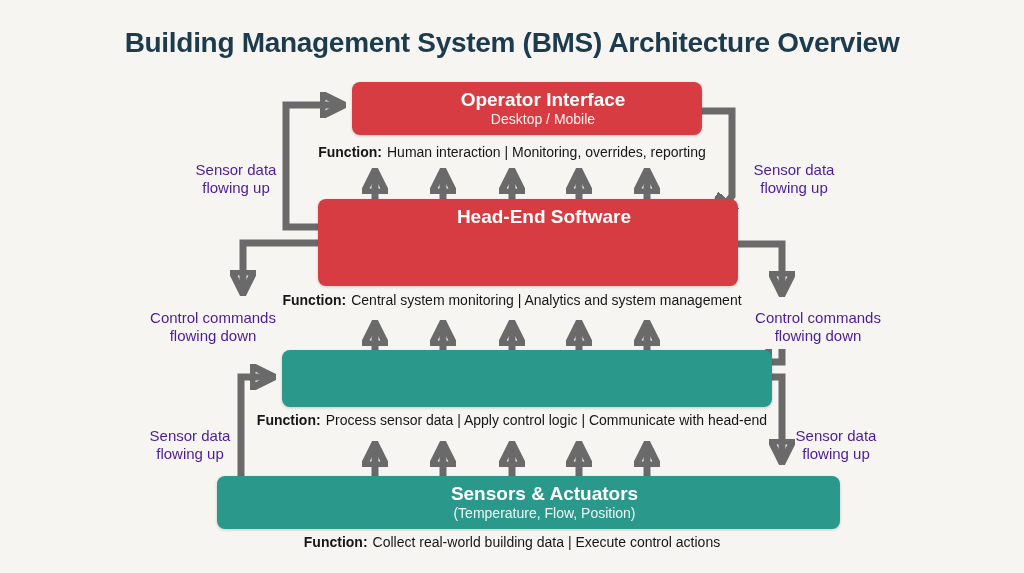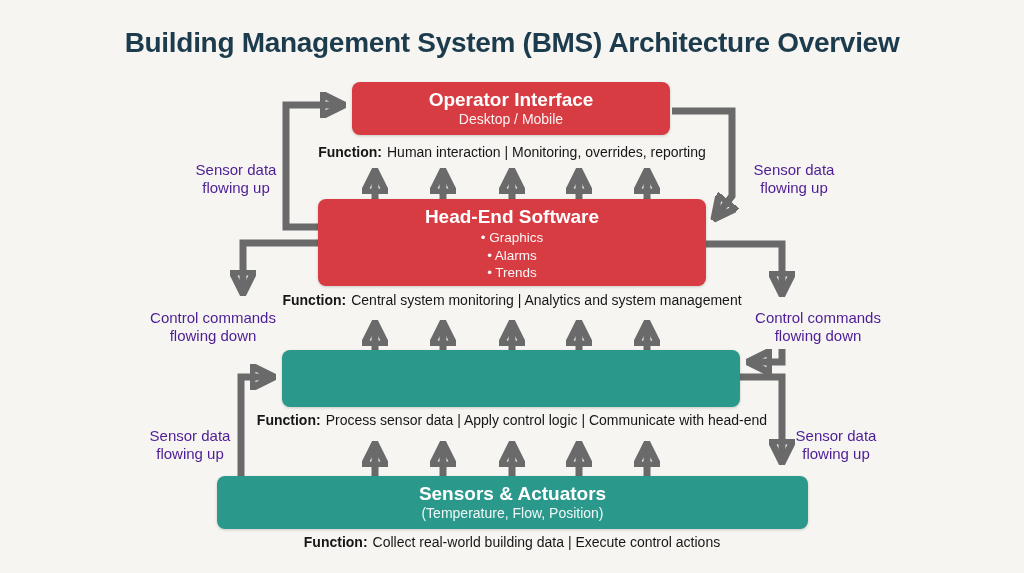--- a/index.html
+++ b/index.html
@@ -19,20 +19,21 @@
   .page-title{
     position:absolute;left:0;top:27px;width:100%;margin:0;
     text-align:center;font-size:28px;font-weight:700;letter-spacing:-0.3px;
     color:var(--title-ink);
   }
   svg.connectors{position:absolute;left:0;top:0;}
   svg.connectors path{fill:none;stroke:var(--arrow-gray);stroke-width:7;}
   .box{
     position:absolute;border-radius:8px;color:#fff;text-align:center;
     box-shadow:0 1px 3px rgba(0,0,0,.18);
+    padding-left:32px;
   }
   .box.red{background:var(--box-red);}
   .box.teal{background:var(--box-teal);}
   .box-title{font-size:19px;font-weight:700;line-height:22px;margin-top:7px;}
   .box-sub{font-size:14px;line-height:17px;color:rgba(255,255,255,.93);}
   .bullets{margin:1px 0 0;padding:0;list-style:none;}
   .bullets li{font-size:13.5px;line-height:17.5px;color:rgba(255,255,255,.95);}
   .bullets li::before{content:"•  ";}
   .fn-row{
     position:absolute;left:0;width:100%;text-align:center;
@@ -96,25 +97,20 @@
     <div class="box-title">Operator Interface</div>
     <div class="box-sub">Desktop / Mobile</div>
   </div>
 
   <div class="fn-row" style="top:144px;">
     <span class="fn-label">Function:</span><span>Human interaction | Monitoring, overrides, reporting</span>
   </div>
 
   <div class="box red" style="left:318px;top:199px;width:388px;height:87px;">
     <div class="box-title">Head-End Software</div>
-    <ul class="bullets">
-      <li>Graphics</li>
-      <li>Alarms</li>
-      <li>Trends</li>
-    </ul>
   </div>
 
   <div class="fn-row" style="top:292px;">
     <span class="fn-label">Function:</span><span>Central system monitoring | Analytics and system management</span>
   </div>
 
   <div class="box teal" style="left:282px;top:350px;width:458px;height:57px;">
   </div>
 
   <div class="fn-row" style="top:412px;">

